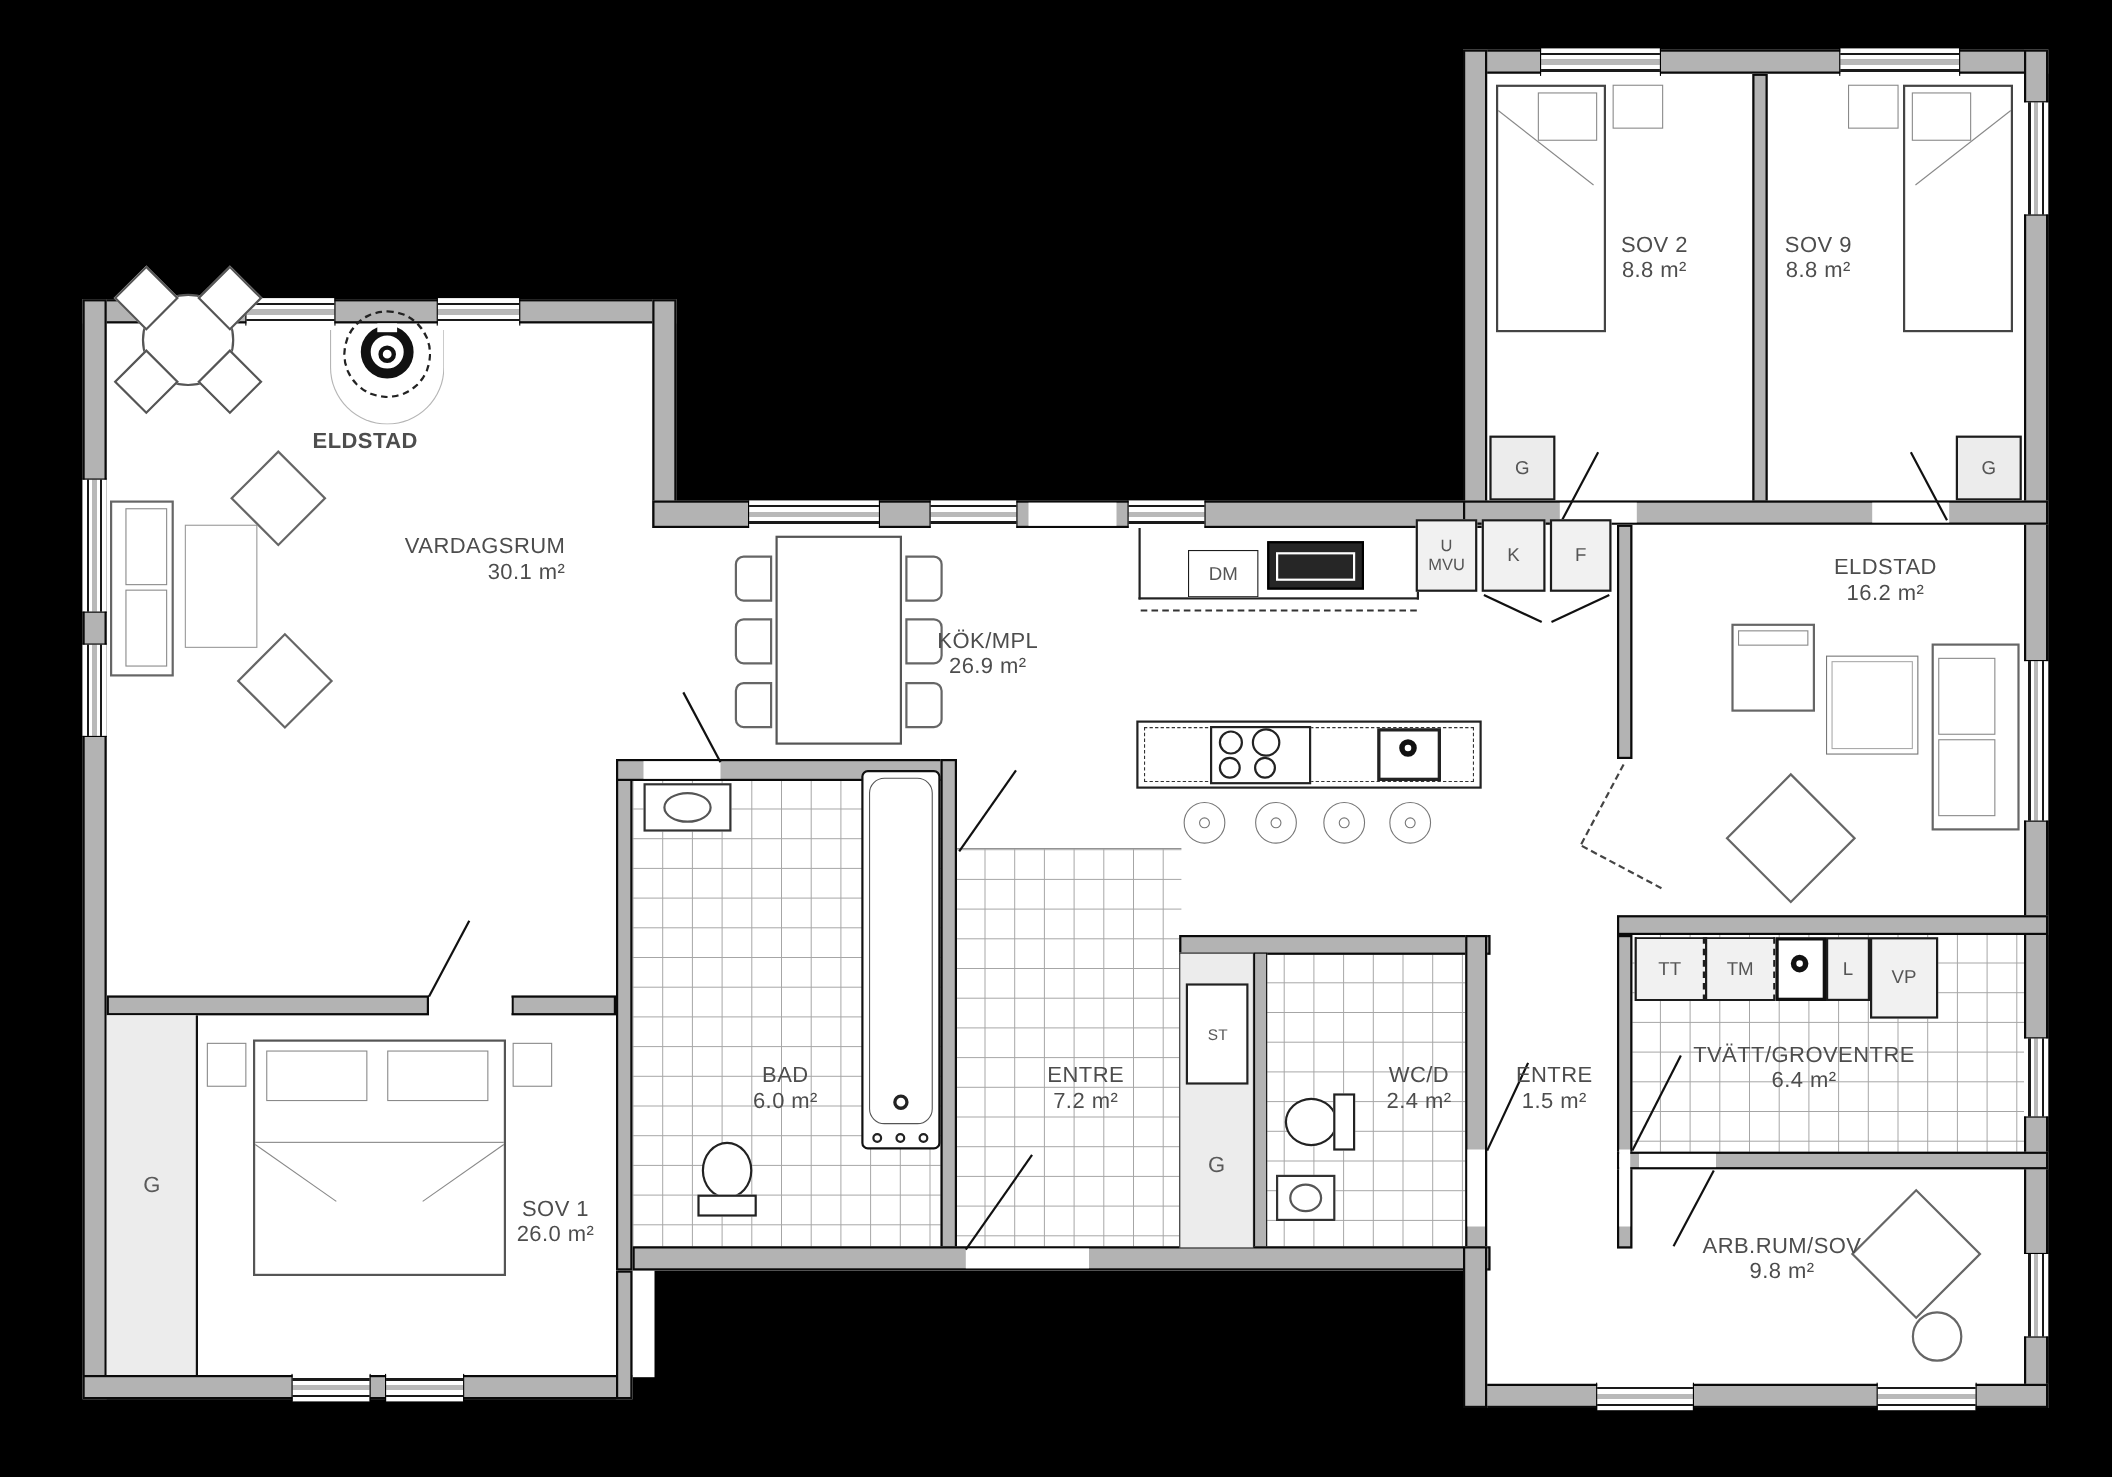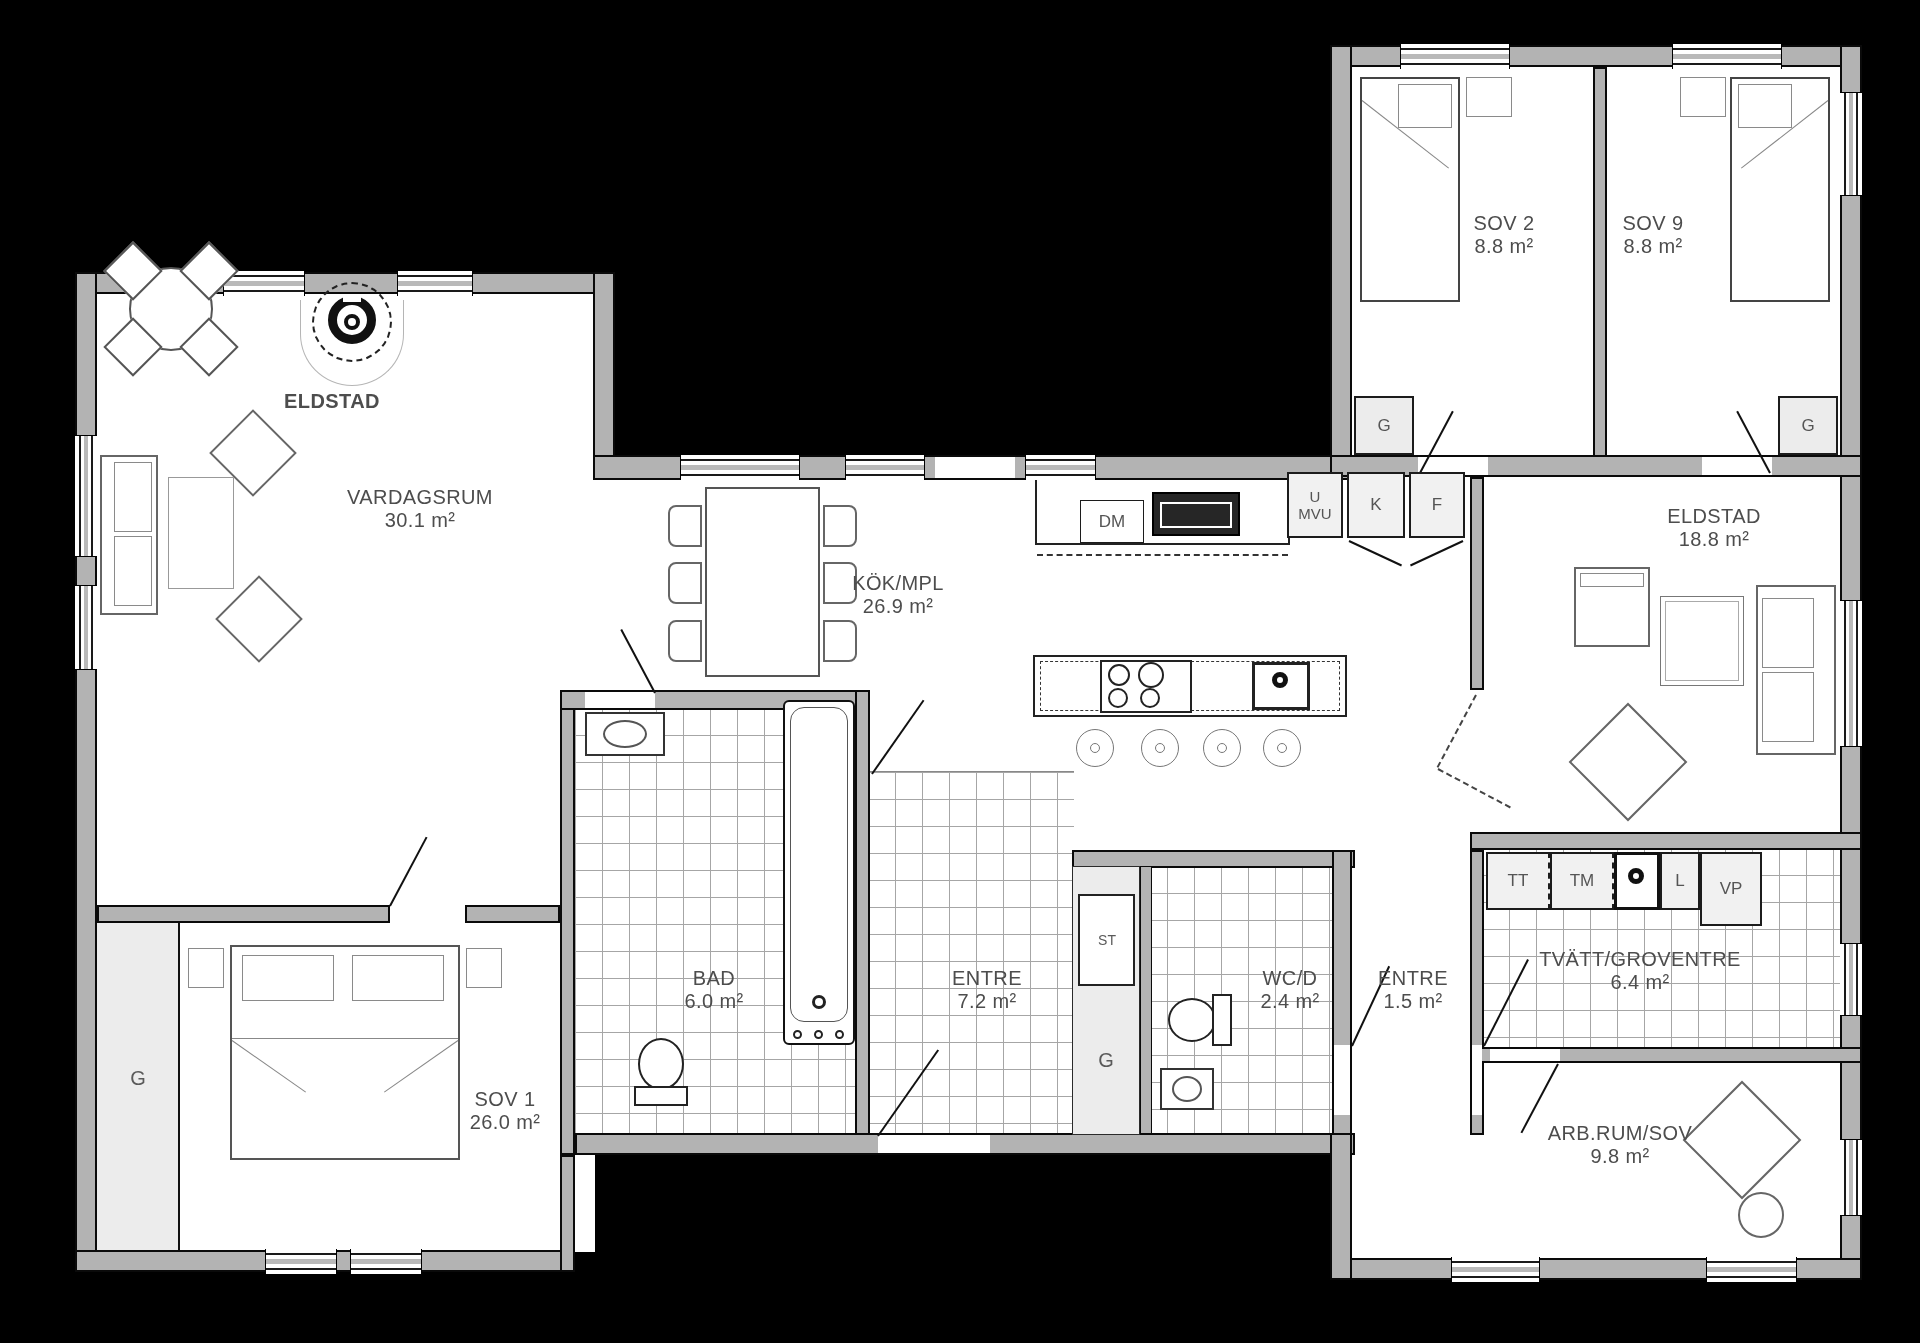--- a/index.html
+++ b/index.html
@@ -136,21 +136,21 @@
   <div class="circ" style="left:344px;top:314px;width:16px;height:16px;border:4px solid #111;"></div>
   <div class="gap" style="left:343px;top:294px;width:18px;height:8px;"></div>
 
   <div class="fx-l" style="left:100px;top:455px;width:58px;height:160px;border-width:2px;border-color:#666;"></div>
   <div class="fx-l" style="left:114px;top:462px;width:38px;height:70px;"></div>
   <div class="fx-l" style="left:114px;top:536px;width:38px;height:70px;"></div>
   <div class="fx-l" style="left:168px;top:477px;width:66px;height:112px;border-color:#999;"></div>
   <div class="fx-l" style="left:222px;top:422px;width:62px;height:62px;transform:rotate(45deg);border-width:2px;border-color:#666;"></div>
   <div class="fx-l" style="left:228px;top:588px;width:62px;height:62px;transform:rotate(45deg);border-width:2px;border-color:#666;"></div>
 
-  <div class="rlabel" style="left:420px;top:486px;">
+  <div class="rlabel" style="left:441px;top:486px;text-align:right;">
     <div>VARDAGSRUM</div>
     <div>30.1 m²</div>
   </div>
   <div class="rlabel" style="left:332px;top:390px;font-weight:bold;">
     <div>ELDSTAD</div>
   </div>
 
   <div class="closet" style="left:97px;top:923px;width:83px;height:327px;border:none;border-right:2px solid #111;"></div>
   <div class="glabel" style="left:138px;top:1078px;">G</div>
   <div class="fx" style="left:230px;top:945px;width:230px;height:215px;border-color:#555;"></div>
@@ -284,21 +284,21 @@
   <div class="fx-l" style="left:1574px;top:567px;width:76px;height:80px;border-width:2px;border-color:#666;"></div>
   <div class="fx-l" style="left:1580px;top:573px;width:64px;height:14px;"></div>
   <div class="fx-l" style="left:1660px;top:596px;width:84px;height:90px;border-color:#777;"></div>
   <div class="fx-l" style="left:1665px;top:601px;width:74px;height:80px;border-color:#aaa;"></div>
   <div class="fx-l" style="left:1756px;top:585px;width:80px;height:170px;border-width:2px;border-color:#666;"></div>
   <div class="fx-l" style="left:1762px;top:598px;width:52px;height:70px;"></div>
   <div class="fx-l" style="left:1762px;top:672px;width:52px;height:70px;"></div>
   <div class="fx-l" style="left:1586px;top:720px;width:84px;height:84px;transform:rotate(45deg);border-width:2px;border-color:#666;"></div>
   <div class="rlabel" style="left:1714px;top:505px;">
     <div>ELDSTAD</div>
-    <div>18.8 m²</div>
+    <div>16.2 m²</div>
   </div>
 
   <div class="appl" style="left:1486px;top:852px;width:64px;height:58px;border-right-style:dashed;">
     <span>TT</span>
   </div>
   <div class="appl" style="left:1550px;top:852px;width:64px;height:58px;border-right-style:dashed;">
     <span>TM</span>
   </div>
   <div class="fx" style="left:1614px;top:852px;width:46px;height:58px;border:3px solid #111;"></div>
   <div class="circ" style="left:1628px;top:868px;width:16px;height:16px;border:5px solid #111;"></div>

